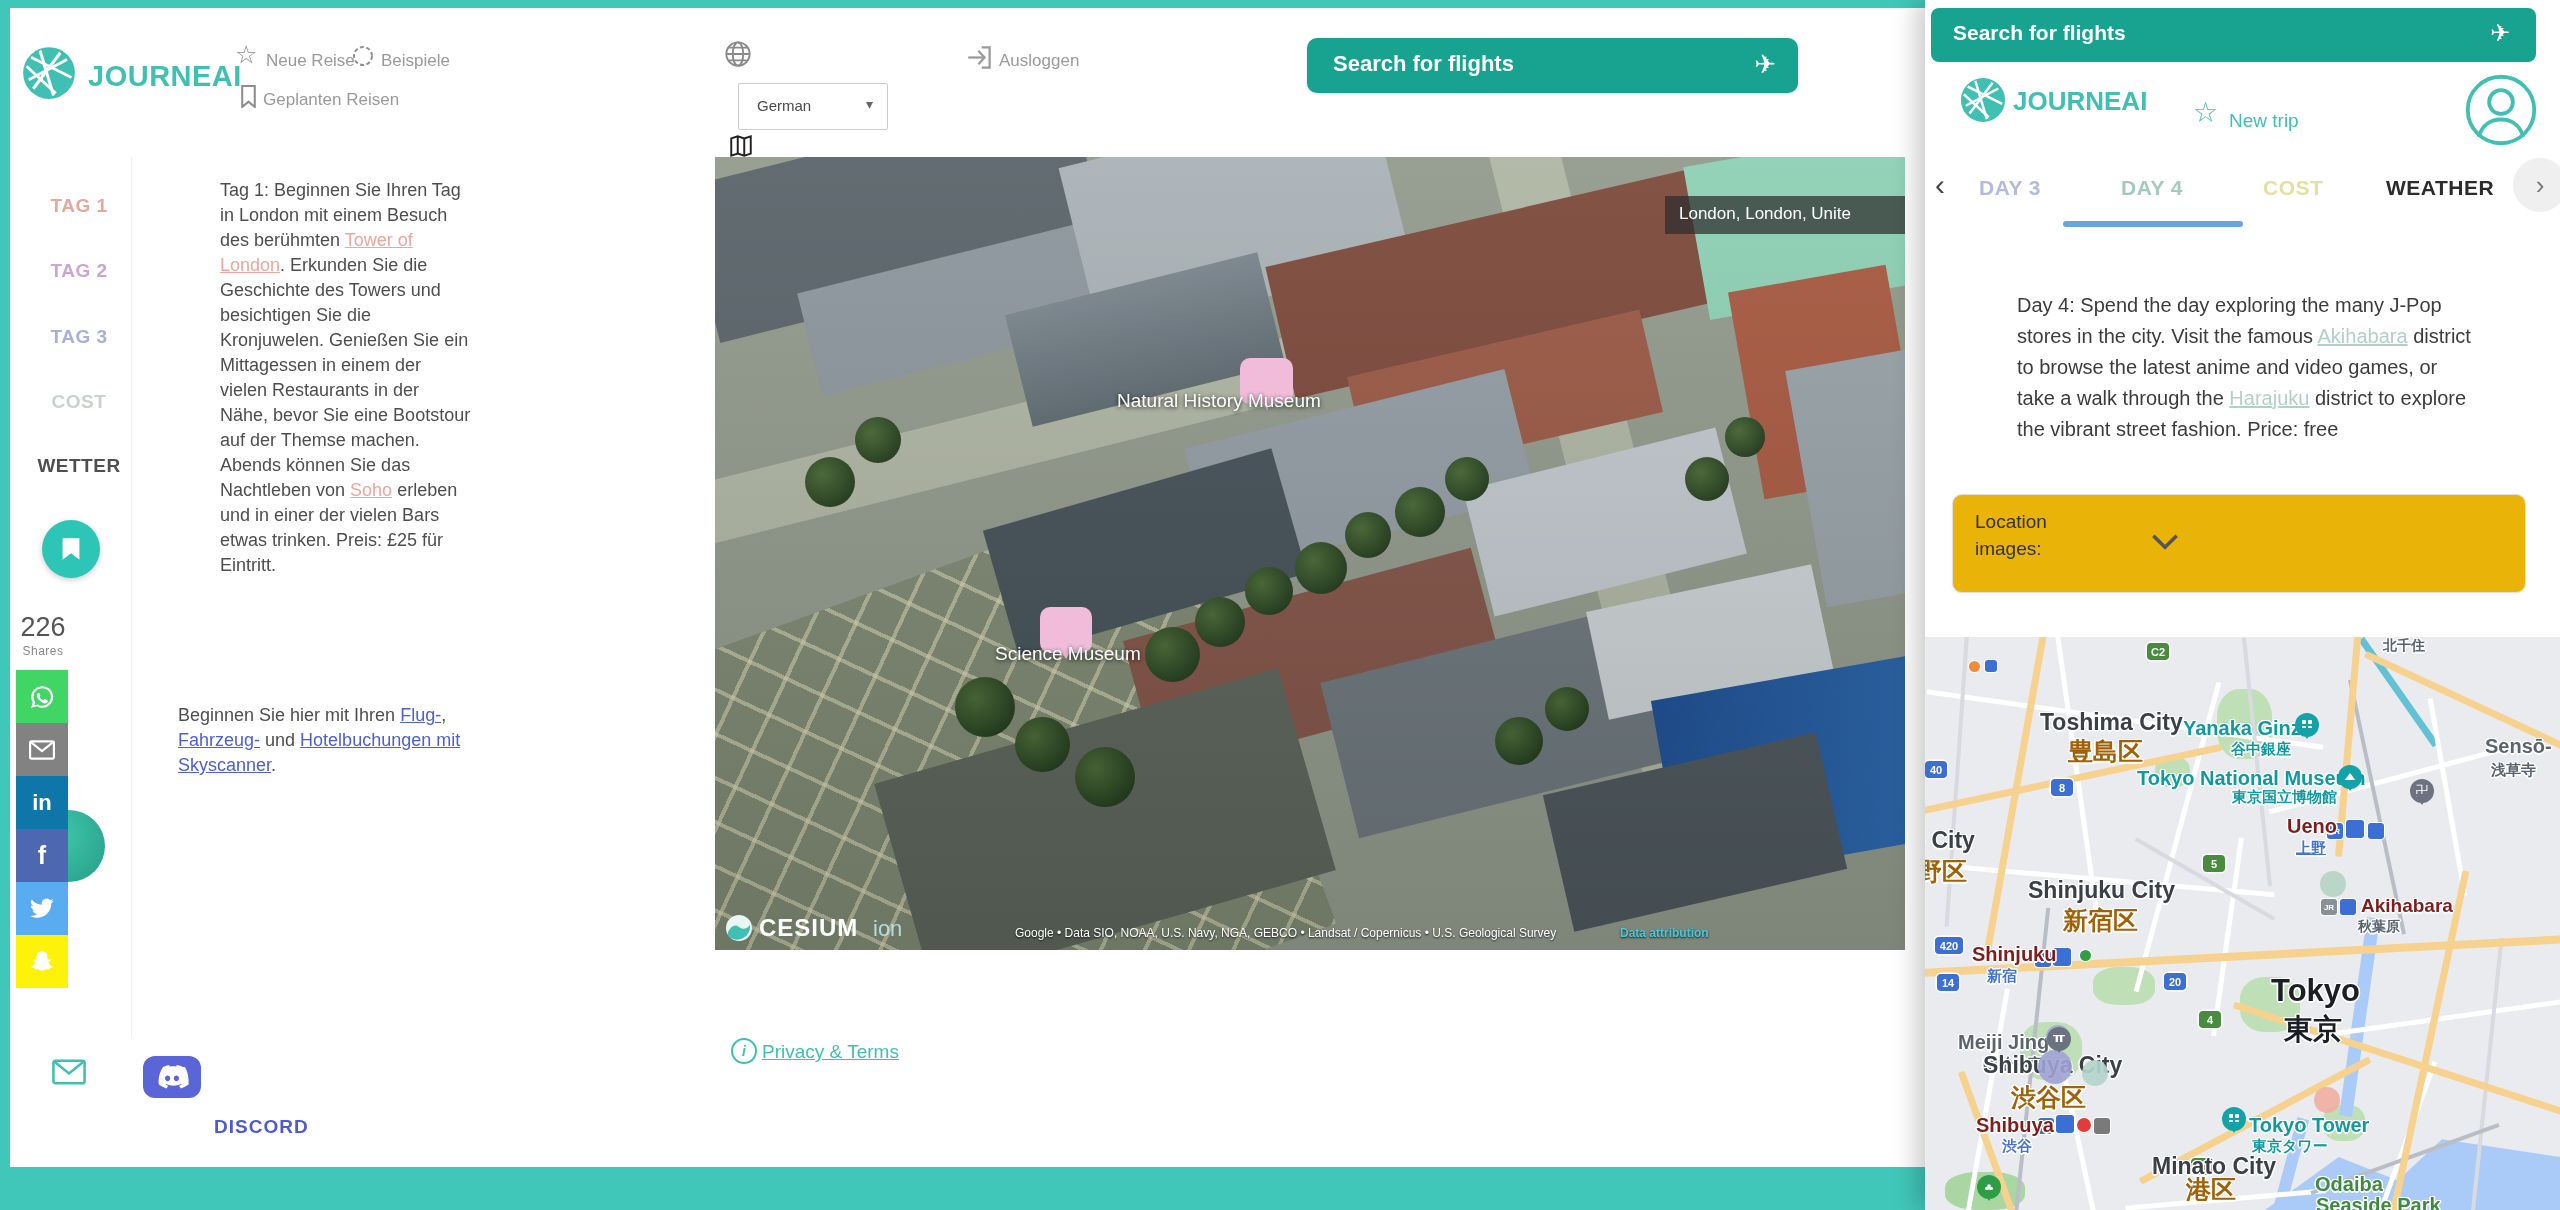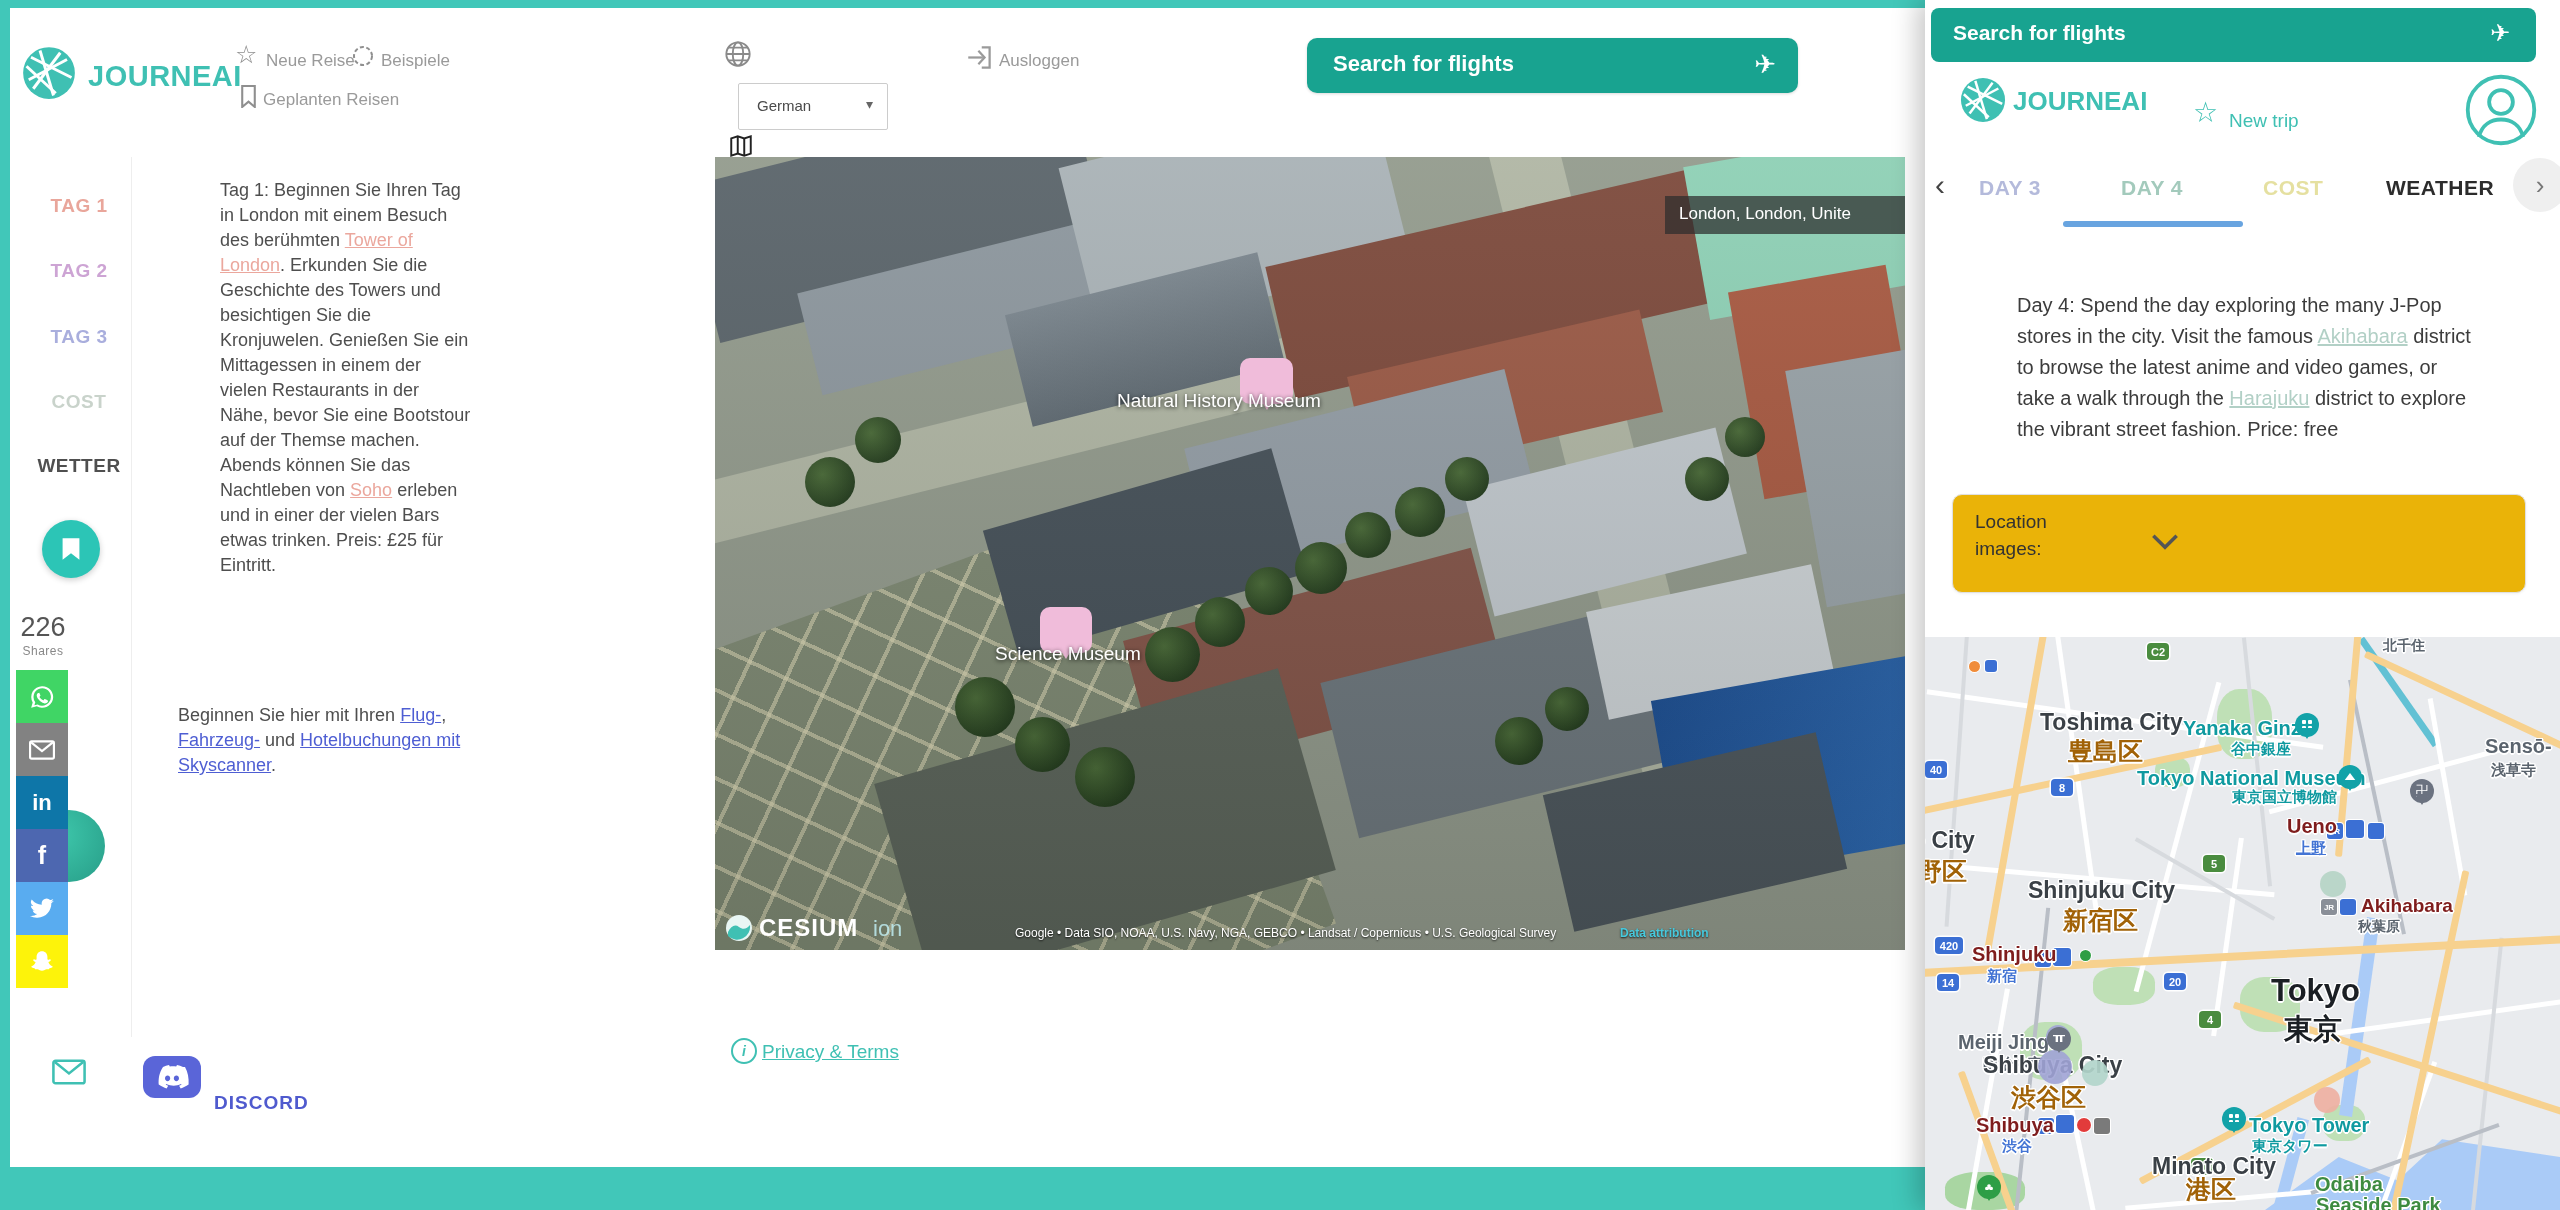--- a/index.html
+++ b/index.html
@@ -49,21 +49,21 @@
   .pin-pink{position:absolute;background:#f0bcda;border-radius:10px;z-index:5;}
   .pin-pink::after{content:"";position:absolute;left:50%;bottom:-17px;transform:translateX(-50%);
                    border:11px solid transparent;border-top:18px solid #f0bcda;}
   .loc-chip{position:absolute;left:950px;top:39px;width:240px;height:38px;background:rgba(45,45,45,.72);z-index:6;}
   .loc-chip span{position:absolute;left:14px;top:8px;color:#fff;font-size:17px;white-space:nowrap;}
   .ces-attrib{position:absolute;left:0;bottom:0;width:100%;height:40px;z-index:7;}
   
   .privacy{color:#3fc0b3;font-size:19px;text-decoration:underline;cursor:pointer;}
   .discord-box{left:143px;top:1056px;width:58px;height:42px;border-radius:12px;background:#5a65d8;cursor:pointer;
                display:flex;align-items:center;justify-content:center;}
-  .discord-word{left:214px;top:1092px;color:#4f5ace;font-weight:bold;font-size:19px;letter-spacing:1px;cursor:pointer;}
+  .discord-word{left:214px;top:1116px;color:#4f5ace;font-weight:bold;font-size:19px;letter-spacing:1px;cursor:pointer;}
   
   .panel{left:1925px;top:0;width:635px;height:1210px;background:#fff;box-shadow:-8px 0 24px rgba(0,0,0,.22);z-index:20;}
   .panel .abs{position:absolute;}
   .p-bar{left:6px;top:8px;width:605px;height:54px;border-radius:8px;background:#18a390;cursor:pointer;}
   .p-bar .lbl{position:absolute;left:22px;top:13px;color:#fff;font-size:21px;font-weight:bold;}
   .p-bar .pl{position:absolute;right:26px;top:11px;color:#fff;font-size:24px;}
   .p-logo-text{color:#3fc0b3;font-size:26px;font-weight:bold;}
   .p-tab{font-size:21px;font-weight:bold;letter-spacing:.5px;cursor:pointer;white-space:nowrap;}
   .p-underline{left:138px;top:221px;width:180px;height:6px;border-radius:3px;background:#68a4e0;}
   .next-circle{left:588px;top:158px;width:54px;height:54px;border-radius:50%;background:#efefef;cursor:pointer;

